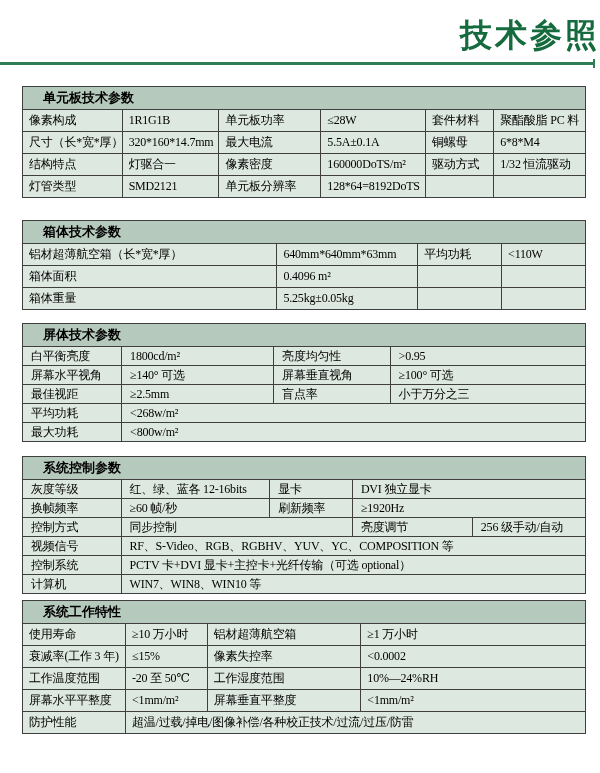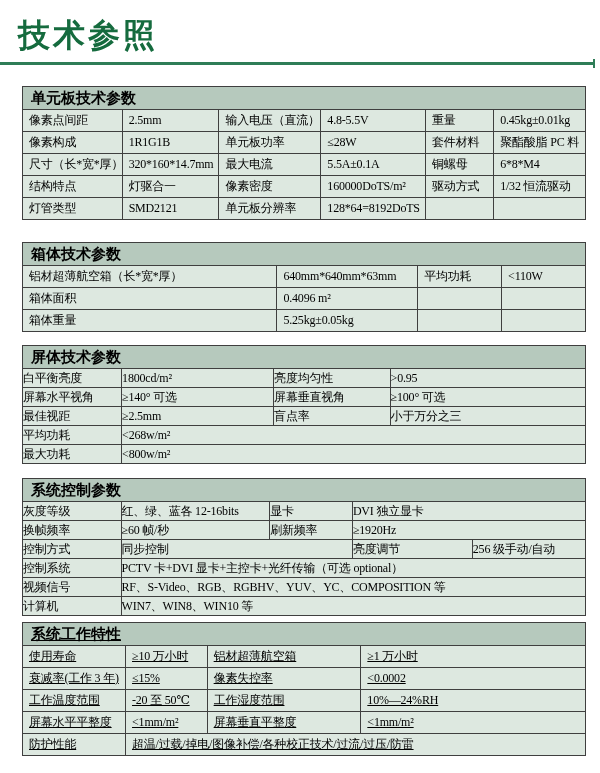--- a/index.html
+++ b/index.html
@@ -4,50 +4,51 @@
 <style>
   html,body{margin:0;padding:0;}
   body{
     width:600px;height:773px;background:#ffffff;overflow:hidden;
     font-family:"Liberation Serif","DejaVu Serif",serif;color:#000;
   }
   h1{
     margin:16px 0 0 18px;font-size:32px;line-height:38px;font-weight:bold;
     letter-spacing:3px;color:var(--accent,#156b3e);
     font-family:"Liberation Sans","DejaVu Sans",sans-serif;
+    text-align:right;
   }
   .rule{
     position:relative;margin-top:8px;width:594px;height:3px;
     background:var(--rule,#2e7d57);
   }
   .rule .rule-end{
     position:absolute;right:-1px;top:-3px;width:2px;height:9px;
     background:var(--rule,#2e7d57);display:block;
   }
   .sec{margin-left:22px;}
   .s1{margin-top:21px;}
   .s2{margin-top:22px;}
   .s3{margin-top:13px;}
   .s4{margin-top:14px;}
-  .s5{margin-top:6px;text-decoration:underline;}
+  .s5{margin-top:6px;}
   table.spec{
     width:564px;border-collapse:collapse;table-layout:fixed;
     border:1px solid var(--border,#3f3f3f);
   }
   .spec th.sec-title{
     background:var(--header-bg,#b6c9bd);border:1px solid var(--border,#3f3f3f);
-    text-align:left;padding:3px 8px;font-size:15px;line-height:16px;
+    text-align:left;padding:3px 20px;font-size:13px;line-height:16px;
     font-weight:bold;font-family:"Liberation Sans","DejaVu Sans",sans-serif;
   }
   .spec td{
     background:var(--cell-bg,#dde8e0);border:1px solid var(--border,#3f3f3f);
     padding:2px 4px 2px 6px;font-size:12px;line-height:17px;
     white-space:nowrap;overflow:hidden;letter-spacing:-0.2px;
   }
-  .compact td{padding:1px 4px 1px 0;line-height:16px;font-family:Liberation Serif, serif;}
+  .compact td{padding:1px 4px 1px 8px;line-height:16px;font-family:Liberation Serif, serif;}
   .spec td.c{text-align:left;}
 </style>
 </head>
 <body>
 
 <header>
   <h1>技术参照</h1>
   <div class="rule">
     <span class="rule-end"></span>
   </div>
@@ -63,28 +64,20 @@
         <col style="width: 12.1%;">
         <col style="width: 16.3%;">
       </colgroup>
     <thead>
         <tr>
           <th class="sec-title" colspan="6">单元板技术参数</th>
         </tr>
       </thead>
     <tbody>
         <tr>
-          <td>像素点间距</td>
-          <td>2.5mm</td>
-          <td>输入电压（直流）</td>
-          <td>4.8-5.5V</td>
-          <td>重量</td>
-          <td>0.45kg±0.01kg</td>
-        </tr>
-        <tr>
           <td>像素构成</td>
           <td>1R1G1B</td>
           <td>单元板功率</td>
           <td>≤28W</td>
           <td>套件材料</td>
           <td>聚酯酸脂 PC 料</td>
         </tr>
         <tr>
           <td>尺寸（长*宽*厚）</td>
           <td>320*160*14.7mm</td>
@@ -220,26 +213,26 @@
           <td class="c">刷新频率</td>
           <td colspan="2">≥1920Hz</td>
         </tr>
         <tr>
           <td>控制方式</td>
           <td colspan="2">同步控制</td>
           <td class="c">亮度调节</td>
           <td class="c">256 级手动/自动</td>
         </tr>
         <tr>
+          <td>视频信号</td>
+          <td colspan="4">RF、S-Video、RGB、RGBHV、YUV、YC、COMPOSITION 等</td>
+        </tr>
+        <tr>
           <td>控制系统</td>
           <td colspan="4">PCTV 卡+DVI 显卡+主控卡+光纤传输（可选 optional）</td>
-        </tr>
-        <tr>
-          <td>视频信号</td>
-          <td colspan="4">RF、S-Video、RGB、RGBHV、YUV、YC、COMPOSITION 等</td>
         </tr>
         <tr>
           <td>计算机</td>
           <td colspan="4">WIN7、WIN8、WIN10 等</td>
         </tr>
       </tbody>
   </table>
 </section>
 
 <section class="sec s5">

